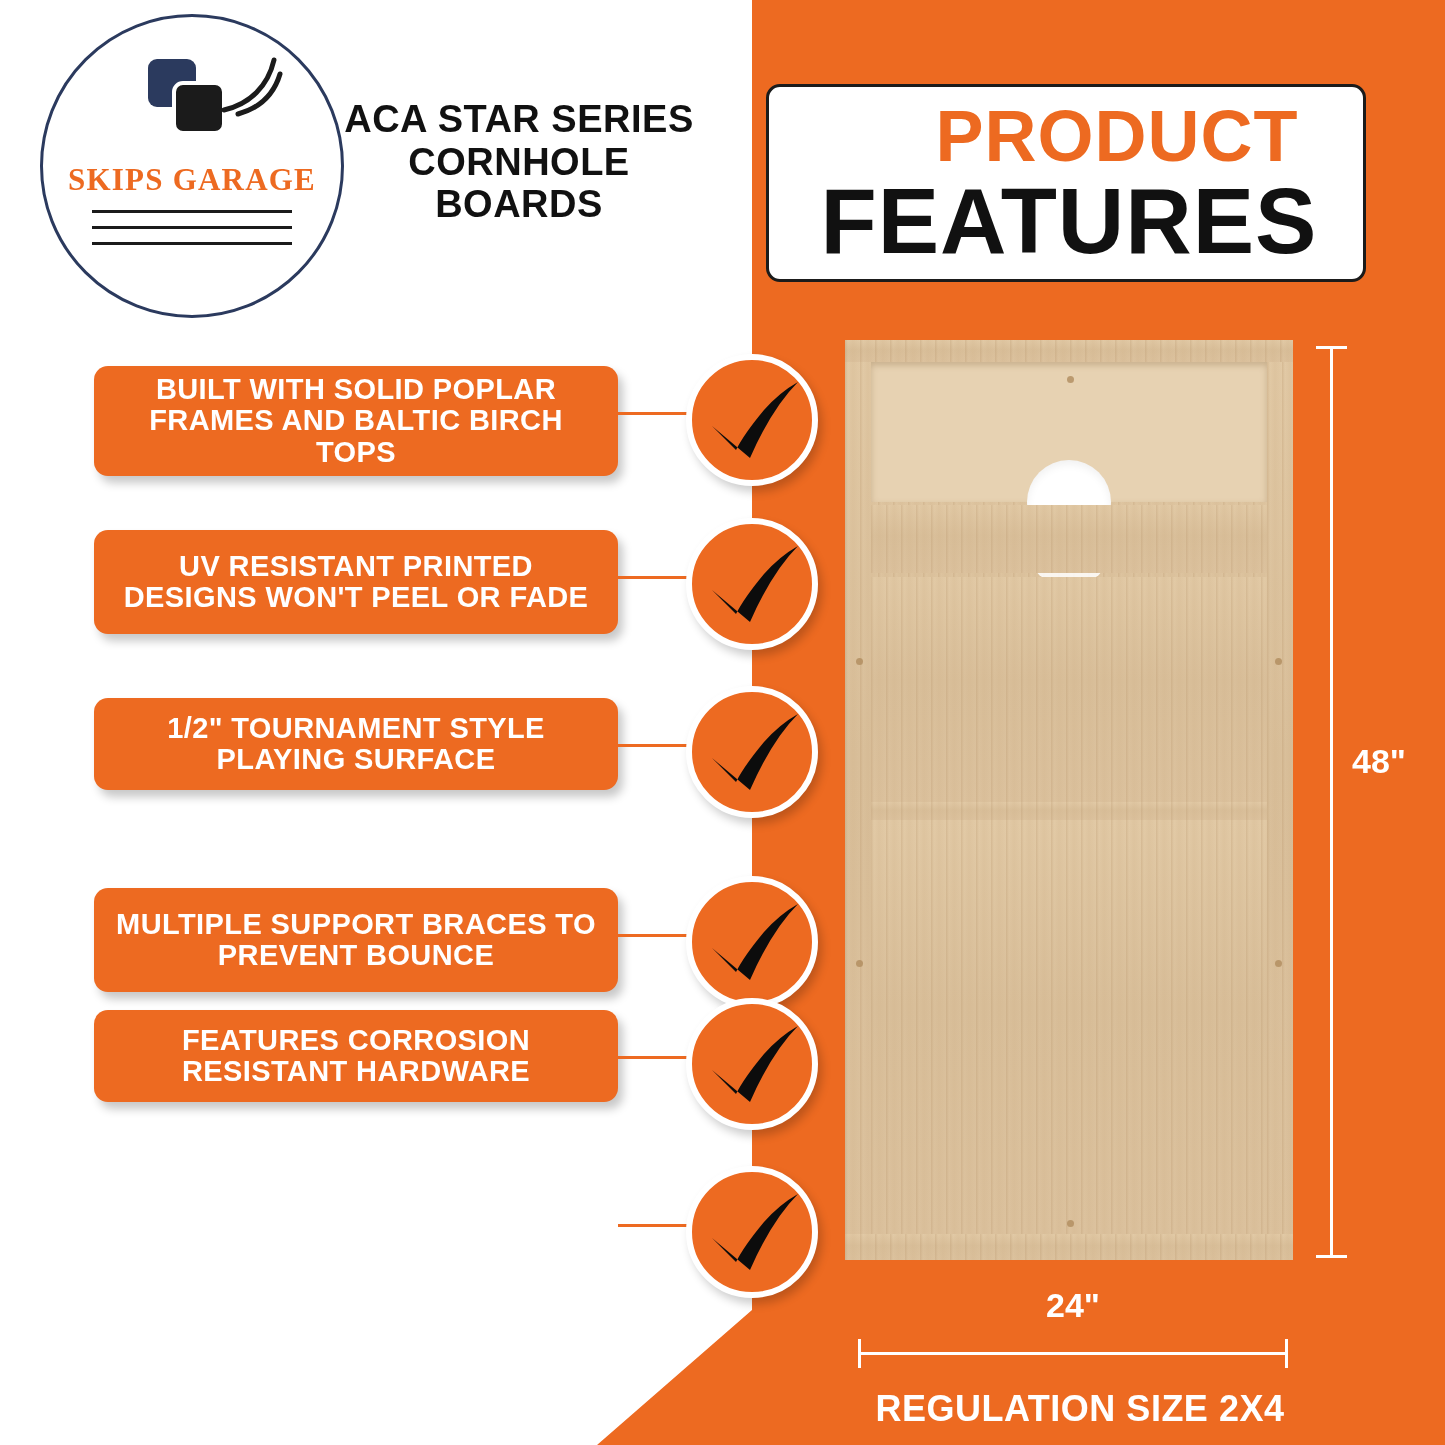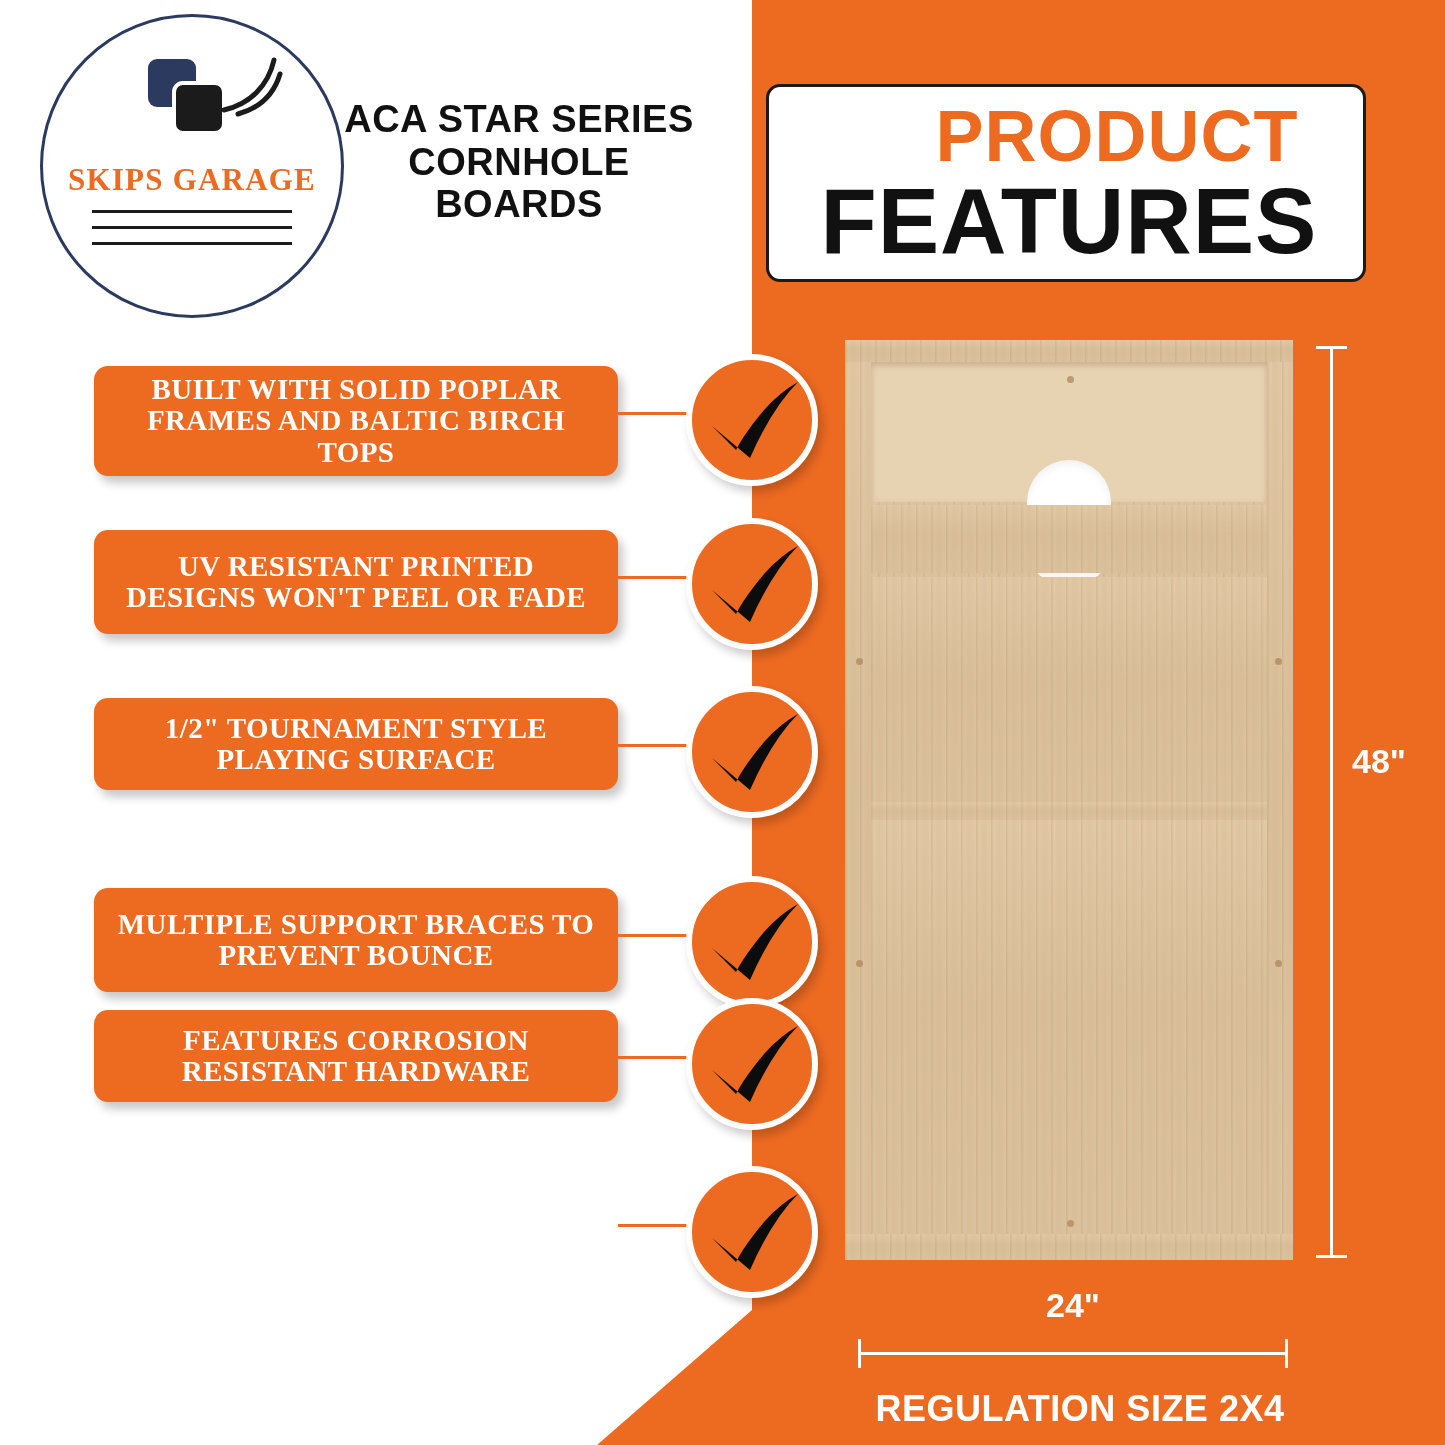--- a/index.html
+++ b/index.html
@@ -167,21 +167,20 @@
     font-size: 29px;
     font-weight: bold;
     letter-spacing: 0.4px;
     line-height: 1.08;
     display: flex;
     align-items: center;
     justify-content: center;
     text-align: center;
     box-sizing: border-box;
     padding: 8px 16px;
-    font-family: Liberation Serif, serif;
   }
   .feature-pill.tall { min-height: 104px; }
   .connector {
     position: absolute;
     left: 524px;
     top: 54px;
     width: 80px;
     height: 3px;
     background: #ed6a21;
   }

